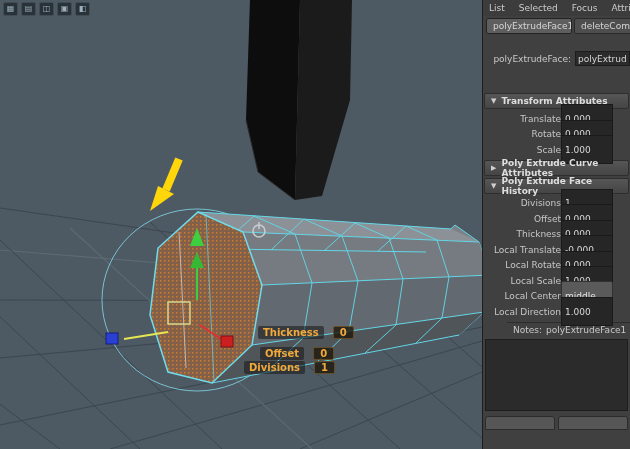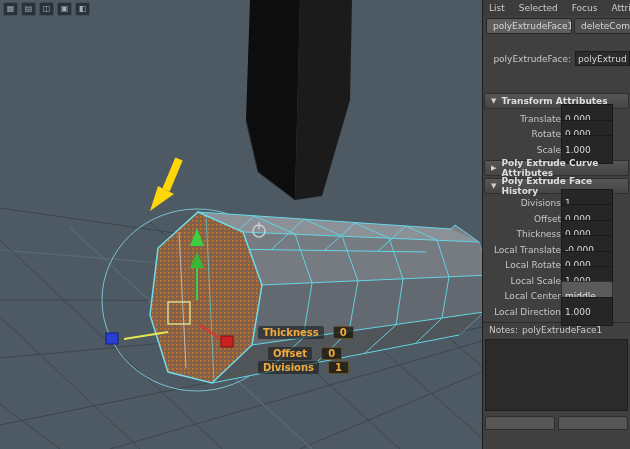--- a/index.html
+++ b/index.html
@@ -18,22 +18,22 @@
     color:#9db0bb;font-size:8px;line-height:12px;text-align:center;
   }
   .hud{position:absolute;z-index:6;font-size:10px;font-weight:bold;color:#f2a93b;white-space:nowrap;}
   .hud-label{background:rgba(22,22,22,.55);padding:1px 5px;border-radius:2px;}
   .hud-value{
     display:inline-block;min-width:13px;text-align:center;margin-left:9px;
     background:rgba(30,24,12,.8);border:1px solid rgba(130,100,45,.65);
     padding:0 3px;border-radius:2px;
   }
   #hud-thickness{left:258px;top:326px;}
-  #hud-offset{left:268px;top:347px;}
-  #hud-divisions{left:258px;top:361px;}
+  #hud-offset{left:260px;top:347px;}
+  #hud-divisions{left:244px;top:361px;}
   
   #panel{
     position:absolute;left:482px;top:0;width:148px;height:449px;overflow:hidden;
     background:#404040;border-left:1px solid #1d1d1d;box-sizing:border-box;
     color:#c9c9c9;font-size:9px;
   }
   .ae-menubar{height:16px;display:flex;gap:14px;align-items:center;padding-left:6px;background:#3c3c3c;}
   .ae-menu-item{color:#cccccc;}
   .ae-tabs{display:flex;gap:2px;padding:2px 0 4px 3px;}
   .ae-tab{
@@ -59,21 +59,21 @@
   .ae-row .lbl{width:78px;text-align:right;color:#c6c6c6;}
   .fld{
     width:44px;height:11px;background:#262626;border:1px solid #1a1a1a;
     color:#d8d8d8;font-size:9px;font-family:inherit;padding:8px 3px;
   }
   .dd{
     width:44px;height:12px;line-height:12px;background:#5a5a5a;border:1px solid #313131;
     border-radius:2px;color:#e2e2e2;padding:8px 3px;
   }
   .ae-notes{display:flex;gap:4px;align-items:center;height:15px;padding-left:6px;
-    border-top:1px solid #2c2c2c;margin-top:2px;}
+    border-top:1px solid #2c2c2c;margin-top:2px;margin-left:24px;}
   .ae-notesarea{height:70px;margin:1px 2px 0 2px;background:#2b2b2b;border:1px solid #1e1e1e;}
   .ae-bottom{display:flex;gap:3px;padding:5px 2px 0 2px;}
   .ae-bbtn{flex:1;height:12px;background:#565656;border:1px solid #2c2c2c;border-radius:3px 3px 0 0;}
 </style>
 </head>
 <body>
 
 <div id="root">
 
   <div id="viewport">

